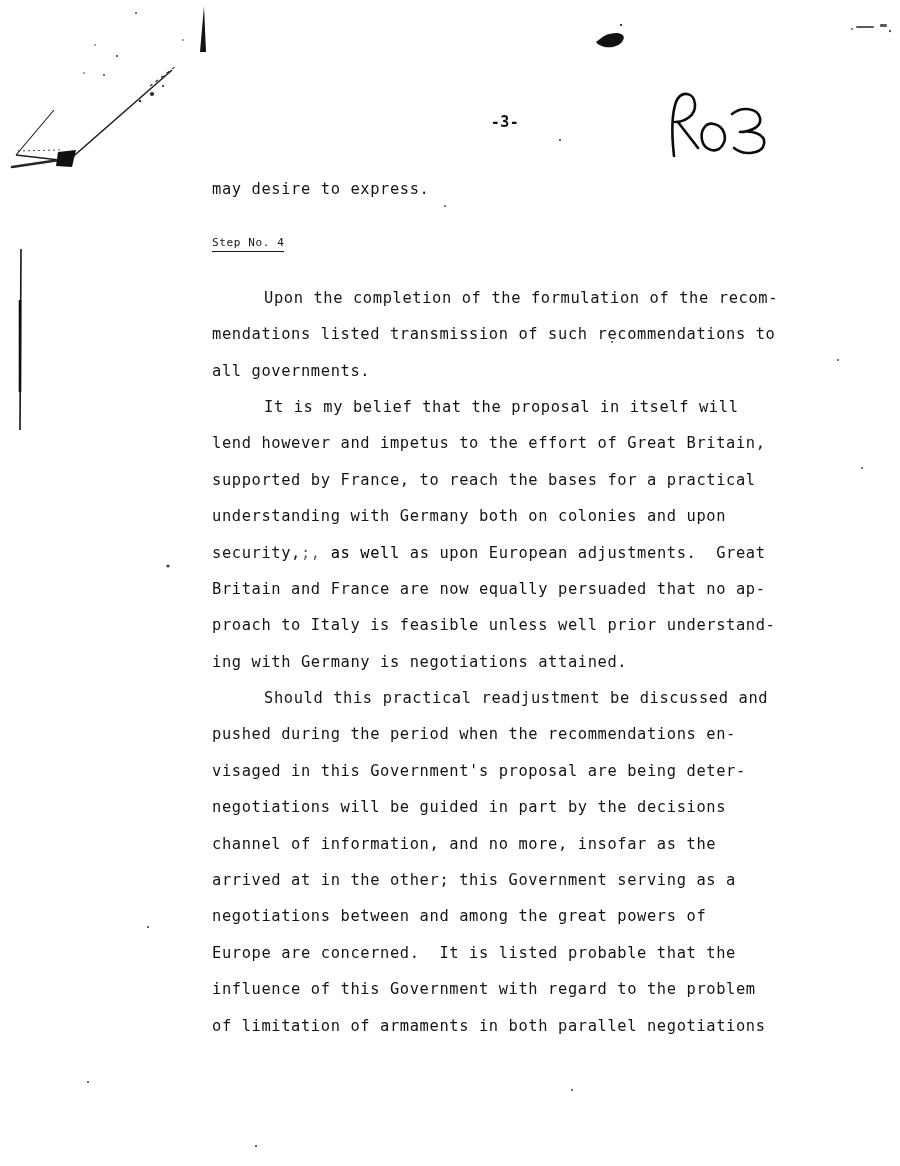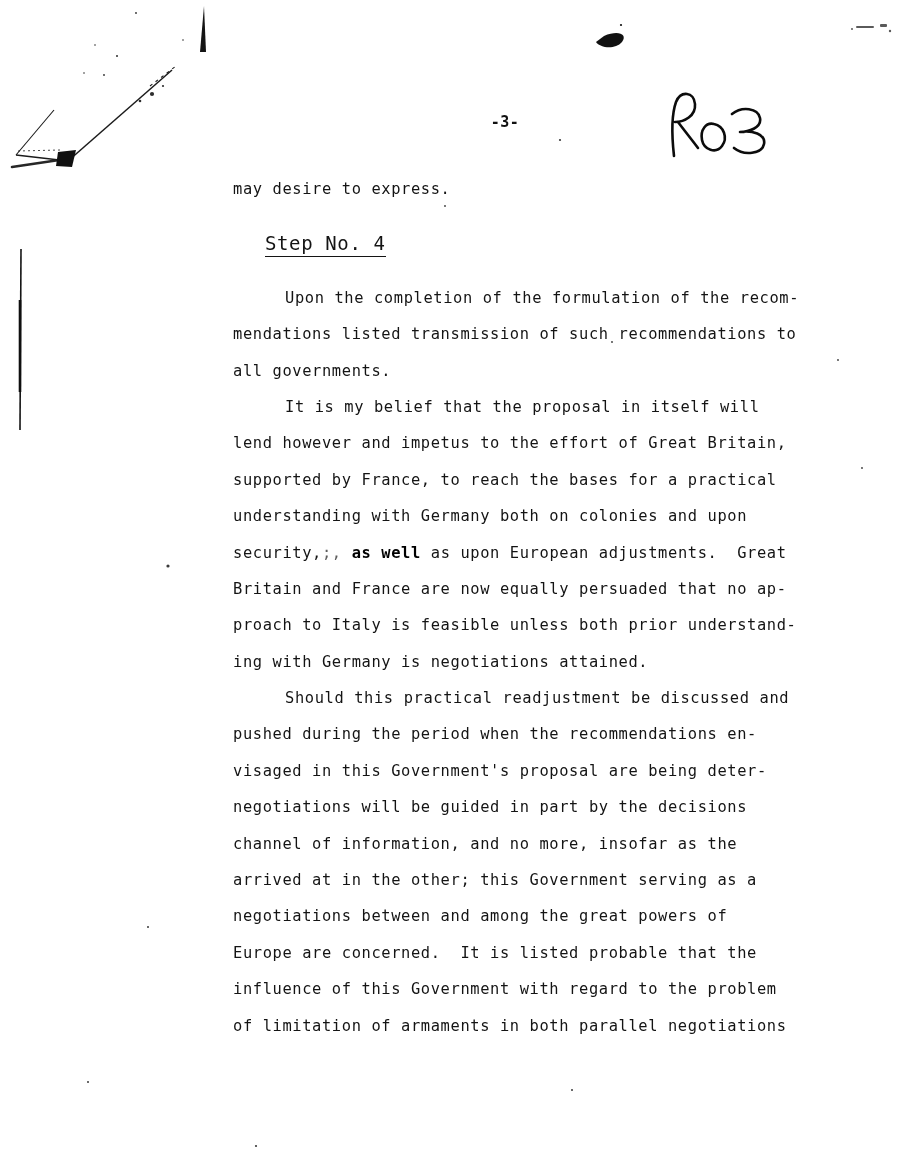--- a/index.html
+++ b/index.html
@@ -50,21 +50,21 @@
     position: absolute;
     left: 662px;
     top: 86px;
     width: 120px;
     height: 74px;
   }
 
   
   .body-text {
     position: absolute;
-    left: 233px;
+    left: 212px;
     top: 171px;
     width: 640px;
   }
 
   .line {
     height: 36.4px;
     line-height: 36.4px;
     font-size: 15.4px;
     letter-spacing: 0.62px;
     white-space: pre;
@@ -75,35 +75,34 @@
     padding-left: 52px;
   }
 
   .line.gap-before {
     margin-top: 18px;
   }
 
   .heading {
     height: 36.4px;
     line-height: 36.4px;
-    font-size: 19px;
+    font-size: 11px;
     letter-spacing: 0.62px;
     white-space: pre;
     margin-top: 18px;
     color: #141414;
-    margin-left: 32px;
   }
 
   .heading span.u {
     border-bottom: 1.6px solid #141414;
     padding-bottom: 2px;
   }
 
   .strike-over {
-    font-weight: 700;
+    font-weight: 400;
     color: #000;
   }
 
   .faint {
     color: #5d5d5d;
   }
 </style>
 </head>
 <body>
 
@@ -189,21 +188,21 @@
       <div class="heading"><span class="u">Step No. 4</span></div>
       <div class="line indent gap-before">Upon the completion of the formulation of the recom-</div>
       <div class="line">mendations listed transmission of such recommendations to</div>
       <div class="line">all governments.</div>
       <div class="line indent">It is my belief that the proposal in itself will</div>
       <div class="line">lend however and impetus to the effort of Great Britain,</div>
       <div class="line">supported by France, to reach the bases for a practical</div>
       <div class="line">understanding with Germany both on colonies and upon</div>
       <div class="line">security,<span class="faint">;,</span><span class="strike-over"> as well</span> as upon European adjustments.  Great</div>
       <div class="line">Britain and France are now equally persuaded that no ap-</div>
-      <div class="line">proach to Italy is feasible unless both prior understand-</div>
+      <div class="line">proach to Italy is feasible unless well prior understand-</div>
       <div class="line">ing with Germany is negotiations attained.</div>
       <div class="line indent">Should this practical readjustment be discussed and</div>
       <div class="line">pushed during the period when the recommendations en-</div>
       <div class="line">visaged in this Government's proposal are being deter-</div>
       <div class="line">negotiations will be guided in part by the decisions</div>
       <div class="line">channel of information, and no more, insofar as the</div>
       <div class="line">arrived at in the other; this Government serving as a</div>
       <div class="line">negotiations between and among the great powers of</div>
       <div class="line">Europe are concerned.  It is listed probable that the</div>
       <div class="line">influence of this Government with regard to the problem</div>

